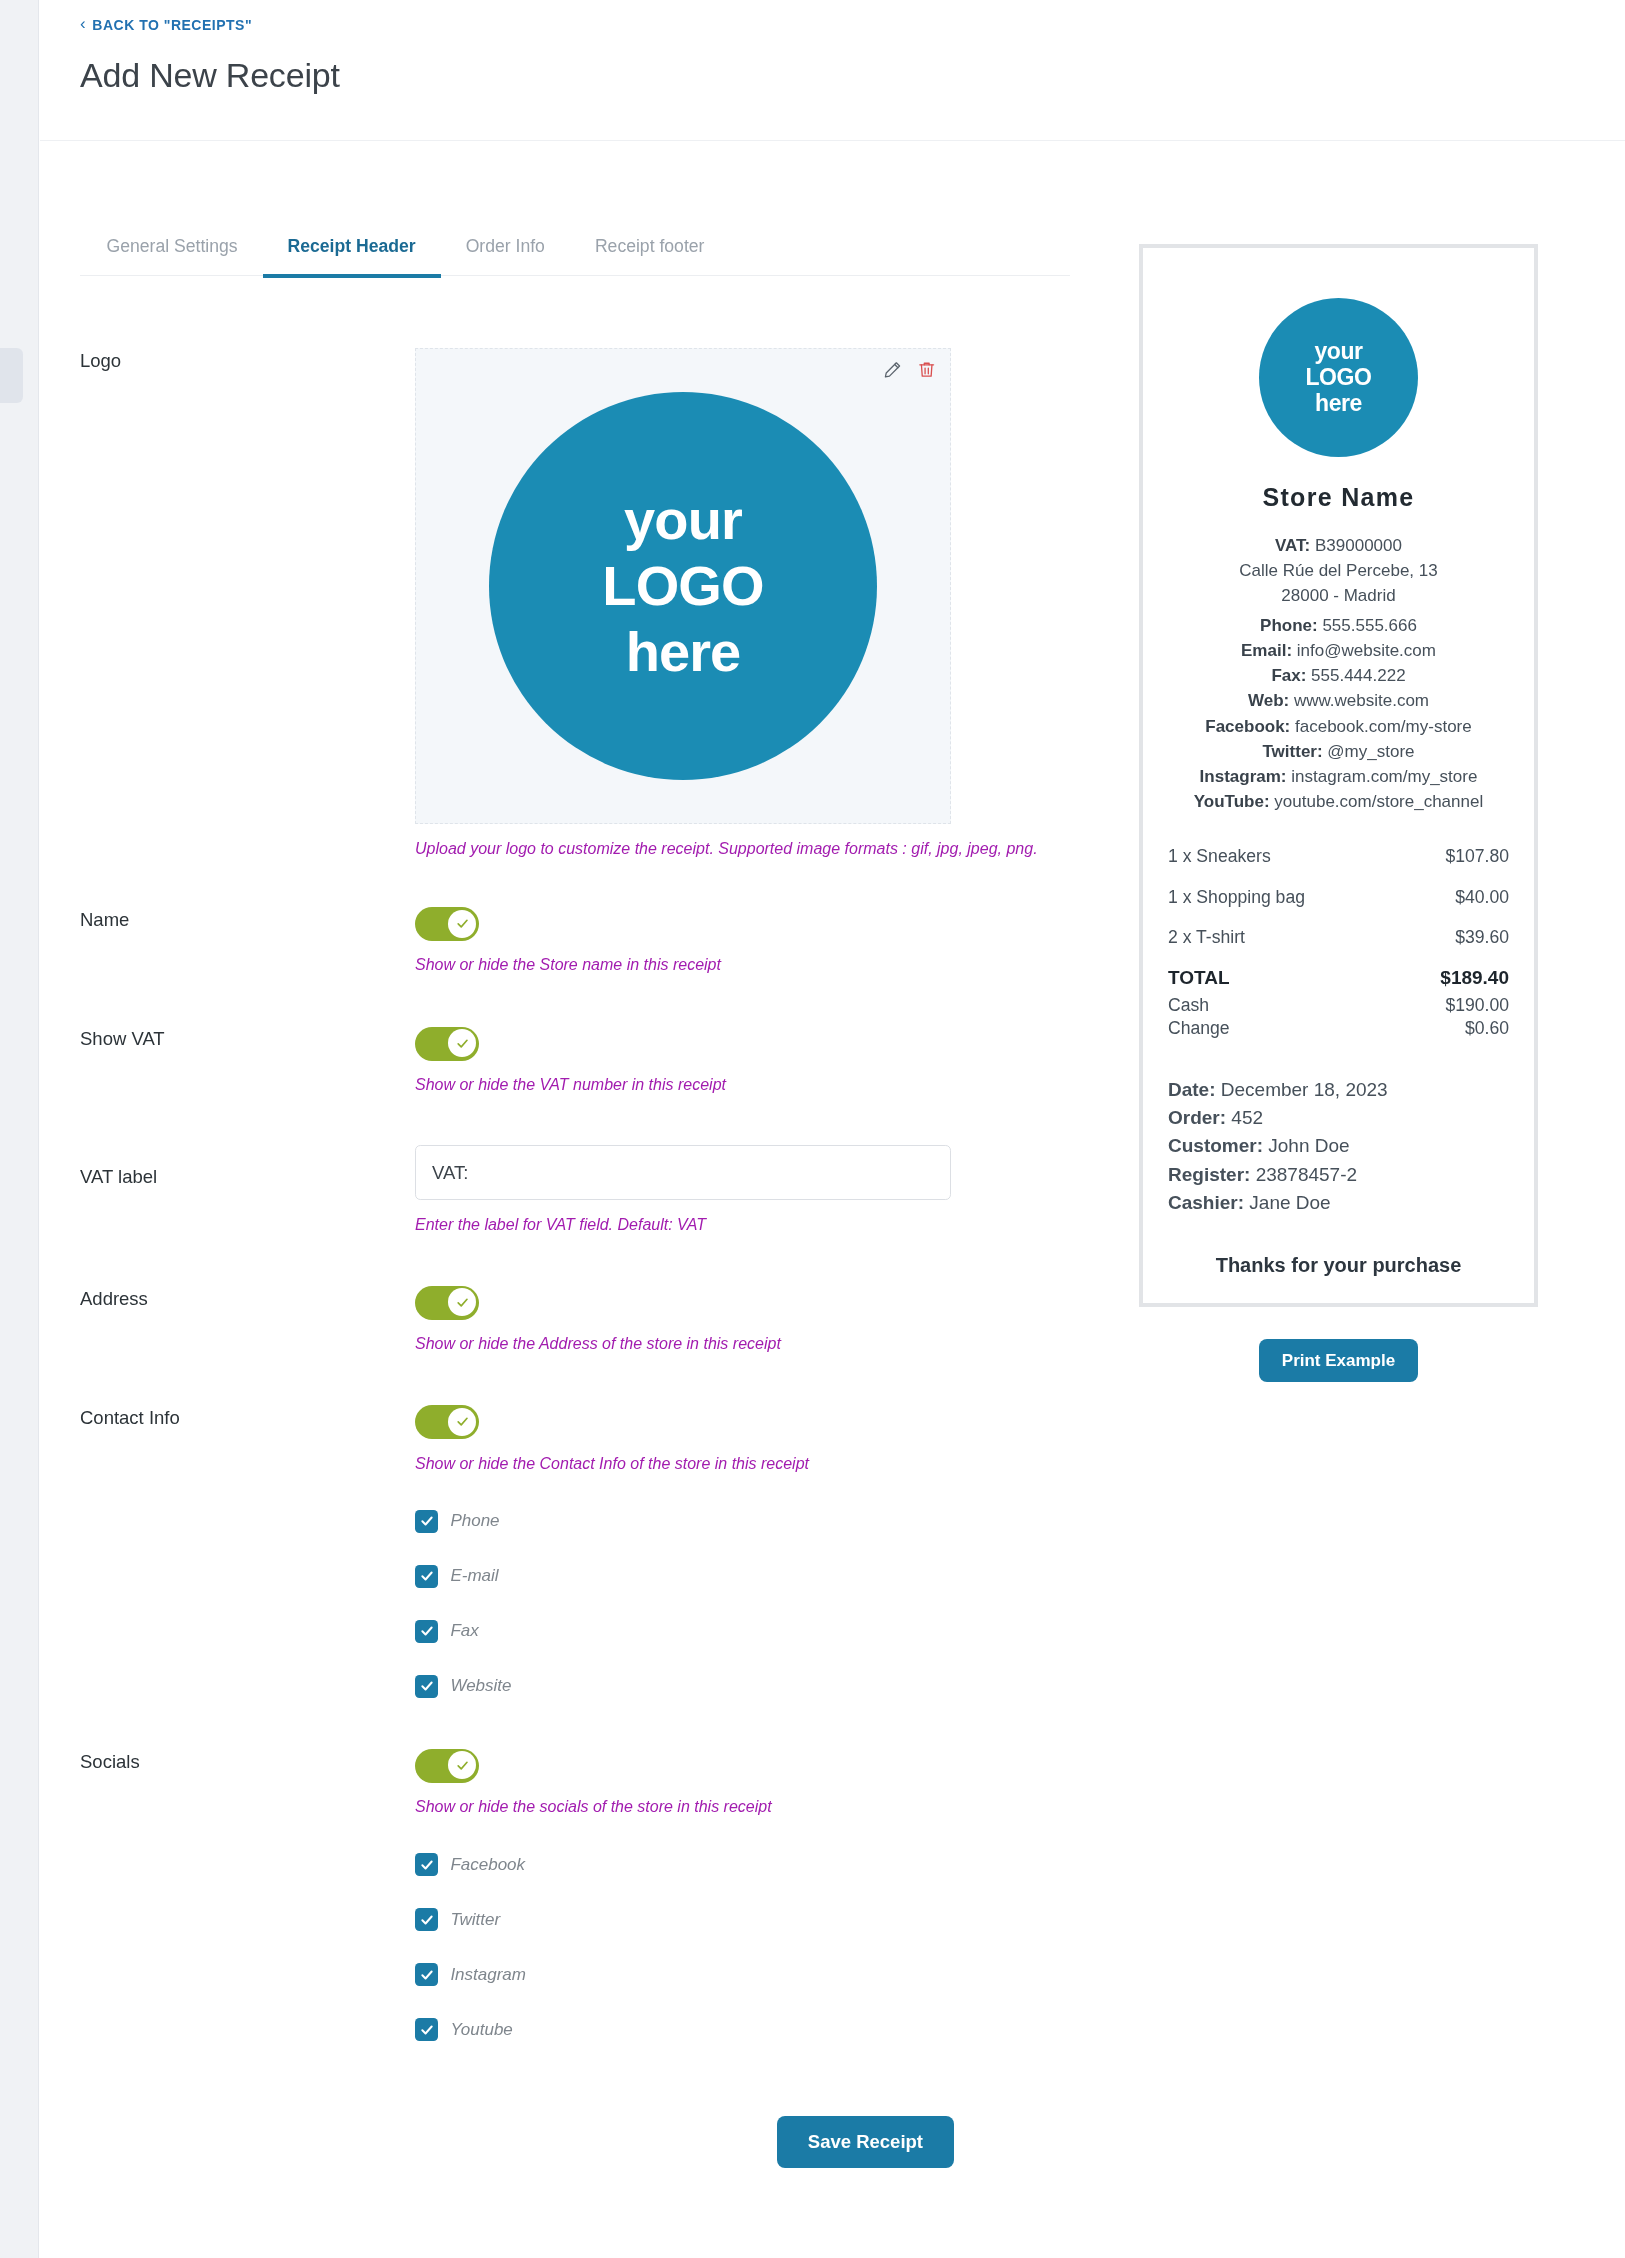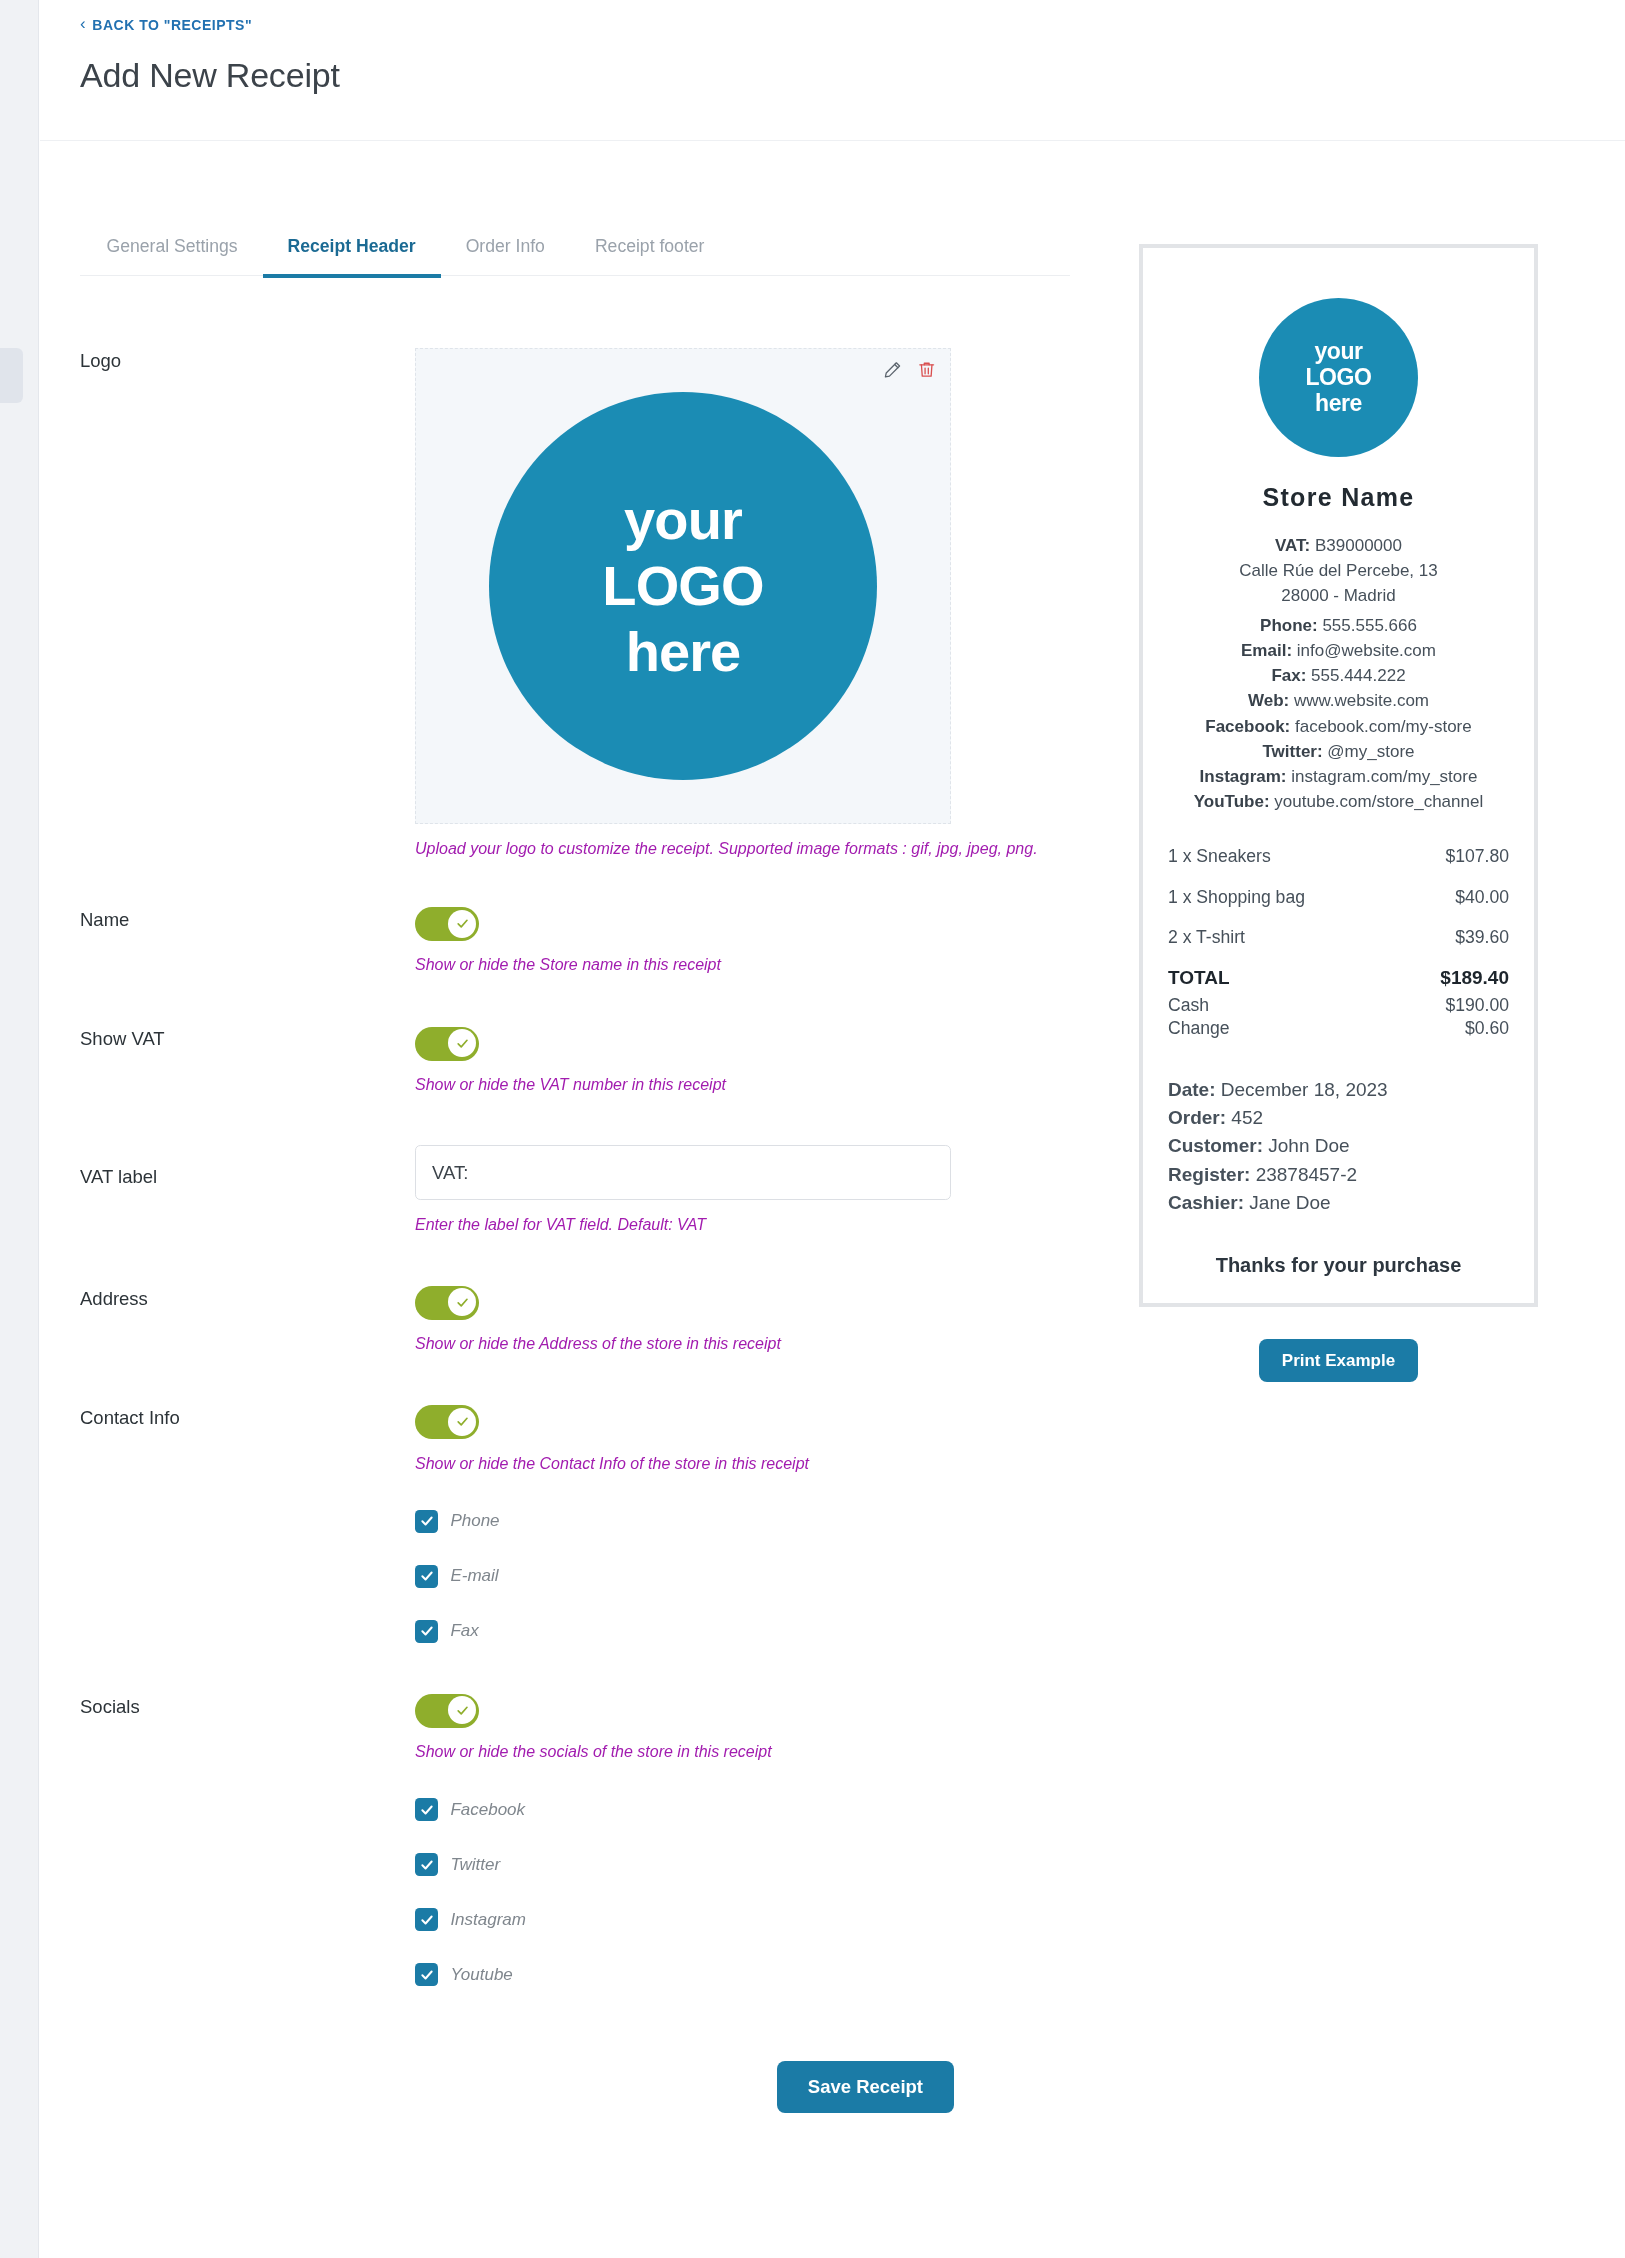--- a/index.html
+++ b/index.html
@@ -417,20 +417,28 @@
           <span class="check-label">E-mail</span>
         </div>
         <div class="check-row">
           <span class="checkbox">
             <svg width="14" height="14" viewBox="0 0 24 24" fill="none" stroke="#ffffff" stroke-width="3.4" stroke-linecap="round" stroke-linejoin="round">
                 <path d="M4 12.5l5.5 5.5L20 6"></path>
               </svg>
           </span>
           <span class="check-label">Fax</span>
         </div>
+        <div class="check-row">
+          <span class="checkbox">
+            <svg width="14" height="14" viewBox="0 0 24 24" fill="none" stroke="#ffffff" stroke-width="3.4" stroke-linecap="round" stroke-linejoin="round">
+                <path d="M4 12.5l5.5 5.5L20 6"></path>
+              </svg>
+          </span>
+          <span class="check-label">Website</span>
+        </div>
       </div>
     </div>
 
     <div class="row" style="margin-top:51px">
       <div class="row-label">Socials</div>
       <div class="row-field">
         <span class="toggle">
           <span class="knob">
             <svg width="13.2" height="13.2" viewBox="0 0 24 24" fill="none" stroke="#8fae2c" stroke-width="3" stroke-linecap="round" stroke-linejoin="round">
                 <path d="M4 12.5l5.5 5.5L20 6"></path>

